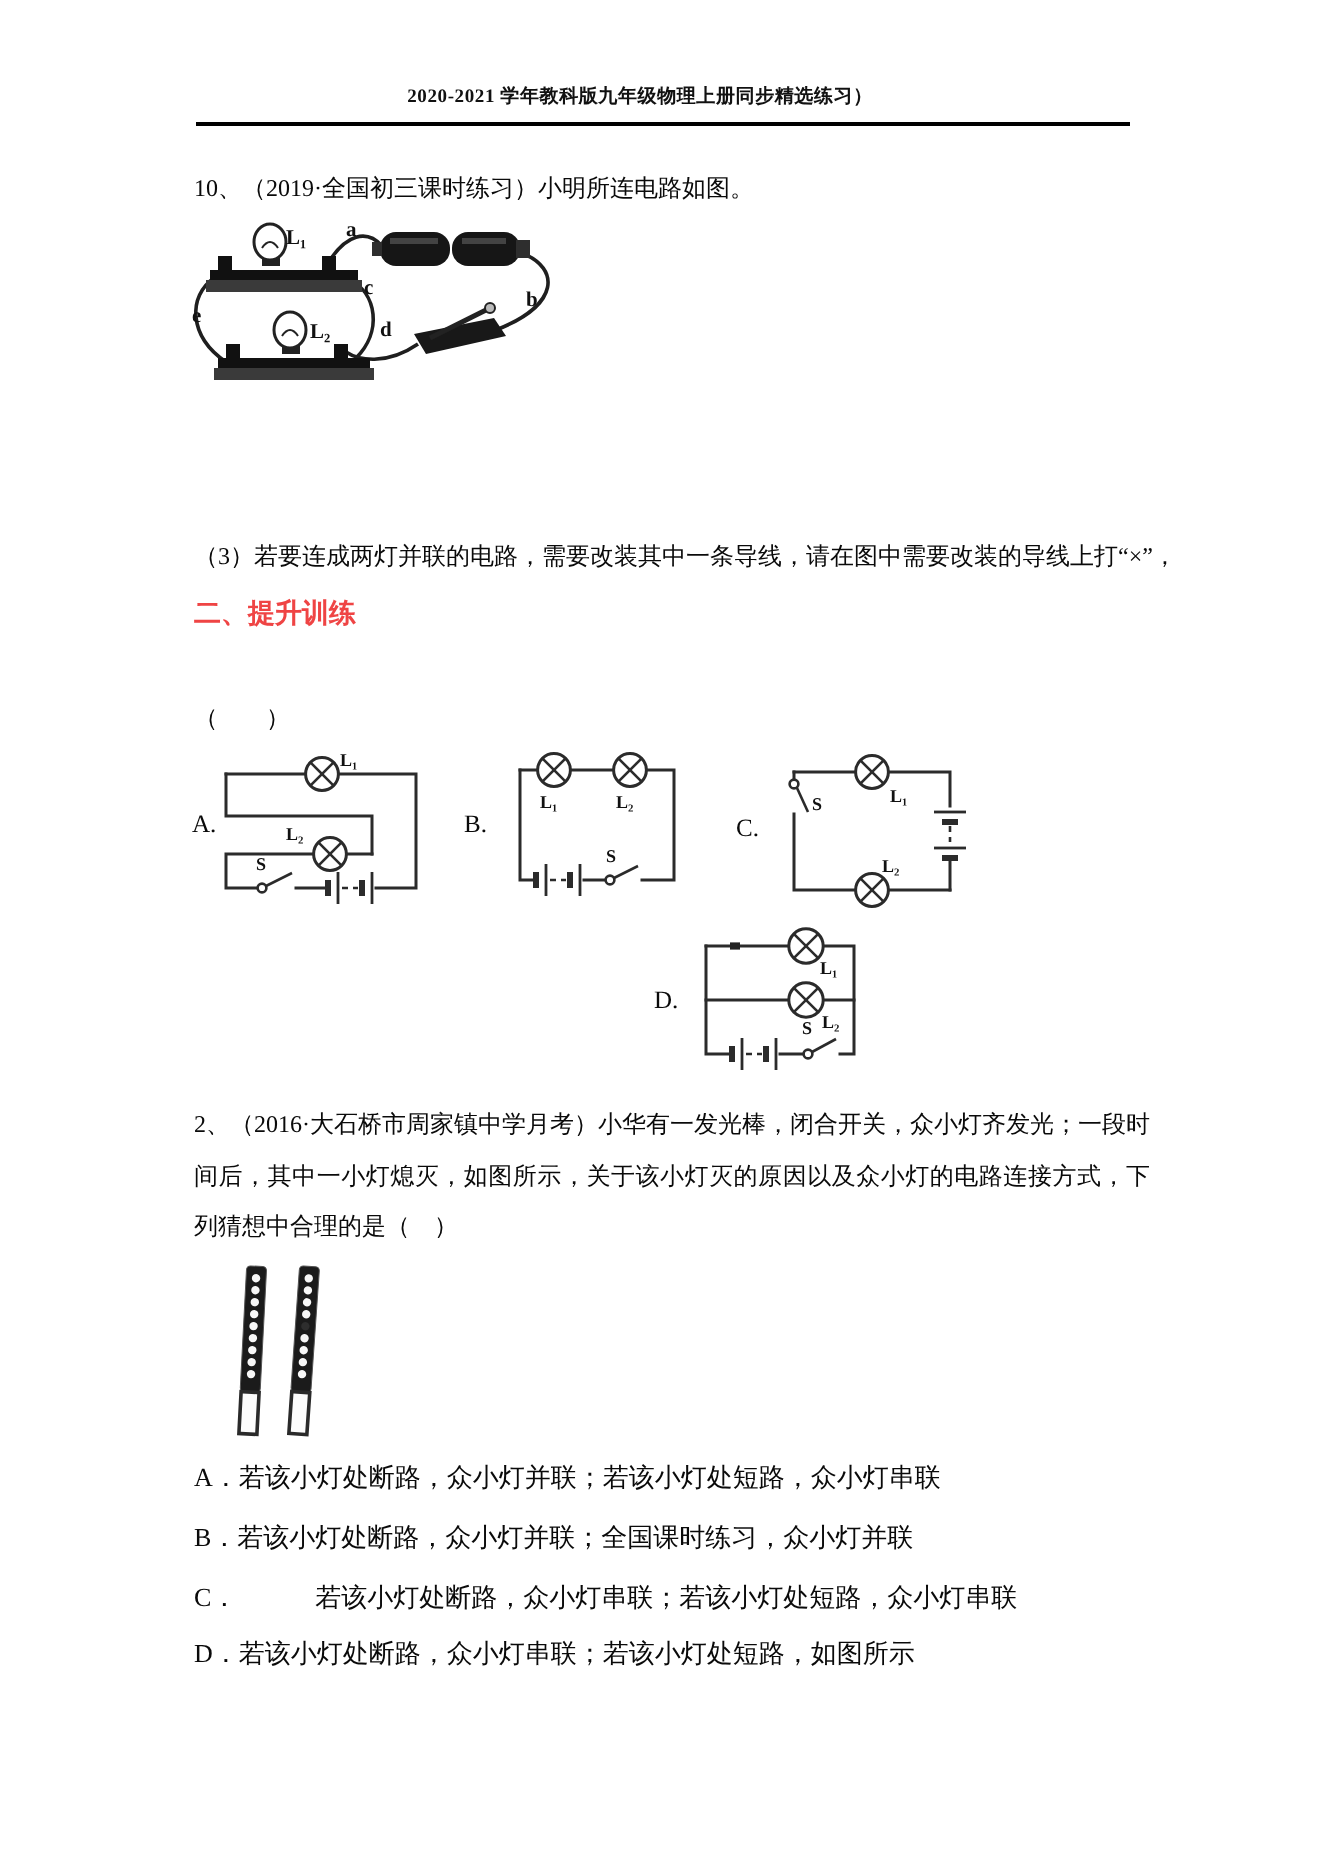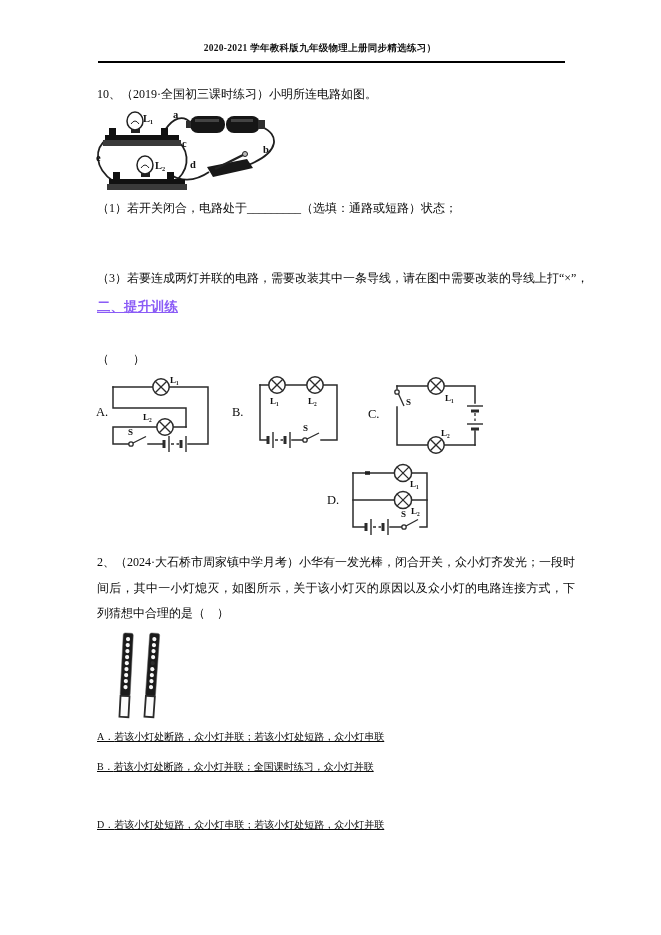--- a/index.html
+++ b/index.html
@@ -3,29 +3,29 @@
 <meta charset="utf-8">
 <style>
   html,body{margin:0;padding:0;background:#fff;}
   .page{position:relative;width:661px;height:935px;background:#ffffff;overflow:hidden;
         font-family:"Liberation Serif","DejaVu Serif",serif;color:#000;}
   .t{position:absolute;white-space:nowrap;font-size:12px;line-height:16px;color:#0a0a0a;font-family:Liberation Serif, serif;}
   .para{position:absolute;font-size:12px;line-height:25.5px;text-align:justify;color:#0a0a0a;}
   .hdr{position:absolute;left:0;top:42px;width:640px;text-align:center;font-size:9.5px;
        font-weight:bold;color:#111;letter-spacing:.3px;}
   .rule{position:absolute;left:98px;top:61px;width:467px;border-top:2px solid #000;height:0;}
-  .sec{position:absolute;font-size:13.5px;font-weight:bold;color:#8b5cf6;text-decoration:underline;}
+  .sec{position:absolute;font-size:13.5px;font-weight:bold;color:#ef4444;}
   .dlabel{position:absolute;font-size:12.5px;color:#0a0a0a;}
   .fig{position:absolute;}
   .cw{fill:none;stroke:#2b2b2b;stroke-width:1.5;stroke-linecap:square;}
   .thin{fill:none;stroke:#2b2b2b;stroke-width:1.3;}
   .pw{fill:none;stroke:#1f1f1f;stroke-width:1.8;}
   .slabel{font:bold 9px "Liberation Serif",serif;fill:#111;}
   .plabel{font:bold 10.5px "Liberation Serif",serif;fill:#111;}
-  .opt{position:absolute;font-size:10px;white-space:pre;color:#0a0a0a;text-decoration:underline;}
+  .opt{position:absolute;font-size:13px;white-space:pre;color:#0a0a0a;}
 </style>
 </head>
 <body>
 
 <div class="page">
 
   <div class="hdr">2020-2021 学年教科版九年级物理上册同步精选练习）</div>
   <div class="rule"></div>
 
   <div class="t" style="left:97px;top:86px">10、（2019·全国初三课时练习）小明所连电路如图。</div>
@@ -85,21 +85,20 @@
 
     <text x="48" y="12" class="plabel">L₁</text>
     <text x="60" y="59" class="plabel">L₂</text>
     <text x="78" y="8" class="plabel">a</text>
     <text x="168" y="43" class="plabel">b</text>
     <text x="87" y="37" class="plabel">c</text>
     <text x="95" y="58" class="plabel">d</text>
     <text x="1" y="51" class="plabel">e</text>
   </svg>
 
-  <div class="t" style="left:97px;top:200px">（1）若开关闭合，电路处于_________（选填：通路或短路）状态；</div>
   <div class="t" style="left:97px;top:270px">（3）若要连成两灯并联的电路，需要改装其中一条导线，请在图中需要改装的导线上打“×”，</div>
 
   <div class="sec" style="left:97px;top:298px">二、提升训练</div>
 
   <div class="t" style="left:97px;top:351px">（　　）</div>
 
   <div class="dlabel" style="left:96px;top:405px">A.</div>
   <div class="dlabel" style="left:232px;top:405px">B.</div>
   <div class="dlabel" style="left:368px;top:407px">C.</div>
   <div class="dlabel" style="left:327px;top:493px">D.</div>
@@ -221,21 +220,21 @@
     </g>
     <g>
       <circle cx="54" cy="72" r="2.2" fill="#fff" stroke="#2b2b2b" stroke-width="1.3"></circle>
       <line x1="56" y1="71" x2="68" y2="64.5" class="thin"></line>
     </g>
     <text x="60" y="32" class="slabel">L₁</text>
     <text x="61" y="59" class="slabel">L₂</text>
     <text x="51" y="62" class="slabel">S</text>
   </svg>
 
-  <div class="para" style="left:97px;top:550px;width:478px">2、（2024·大石桥市周家镇中学月考）小华有一发光棒，闭合开关，众小灯齐发光；一段时间后，其中一小灯熄灭，如图所示，关于该小灯灭的原因以及众小灯的电路连接方式，下列猜想中合理的是（　）</div>
+  <div class="para" style="left:97px;top:550px;width:478px">2、（2016·大石桥市周家镇中学月考）小华有一发光棒，闭合开关，众小灯齐发光；一段时间后，其中一小灯熄灭，如图所示，关于该小灯灭的原因以及众小灯的电路连接方式，下列猜想中合理的是（　）</div>
 
   <svg class="fig" style="left:110px;top:631px" width="62" height="90" viewBox="0 0 62 90">
     <g transform="rotate(3 14 85)">
       <rect x="9" y="2" width="10" height="63" rx="2" fill="#1b1b1b" stroke="#555" stroke-width="0.5"></rect>
       <circle cx="14" cy="8" r="2.1" fill="#f7f7f7"></circle>
         <circle cx="14" cy="14" r="2.1" fill="#f7f7f7"></circle>
       <circle cx="14" cy="20" r="2.1" fill="#f7f7f7"></circle>
         <circle cx="14" cy="26" r="2.1" fill="#f7f7f7"></circle>
       <circle cx="14" cy="32" r="2.1" fill="#f7f7f7"></circle>
         <circle cx="14" cy="38" r="2.1" fill="#f7f7f7"></circle>
@@ -254,15 +253,16 @@
       <circle cx="39" cy="38" r="2.1" fill="#f7f7f7"></circle>
         <circle cx="39" cy="44" r="2.1" fill="#f7f7f7"></circle>
       <circle cx="39" cy="50" r="2.1" fill="#f7f7f7"></circle>
         <circle cx="39" cy="56" r="2.1" fill="#f7f7f7"></circle>
       <rect x="34.5" y="65" width="9" height="21" fill="#fcfcfc" stroke="#2a2a2a" stroke-width="1.8"></rect>
     </g>
   </svg>
 
   <div class="opt" style="left:97px;top:730px"><span>A．</span><span>若该小灯处断路，众小灯并联；若该小灯处短路，众小灯串联</span></div>
   <div class="opt" style="left:97px;top:760px"><span>B．</span><span>若该小灯处断路，众小灯并联；全国课时练习，众小灯并联</span></div>
-  <div class="opt" style="left:97px;top:818px"><span>D．</span><span>若该小灯处短路，众小灯串联；若该小灯处短路，众小灯并联</span></div>
+  <div class="opt" style="left:97px;top:790px"><span>C．</span><span>　　　若该小灯处断路，众小灯串联；若该小灯处短路，众小灯串联</span></div>
+  <div class="opt" style="left:97px;top:818px"><span>D．</span><span>若该小灯处断路，众小灯串联；若该小灯处短路，如图所示</span></div>
 
 </div>
 
 </body></html>

